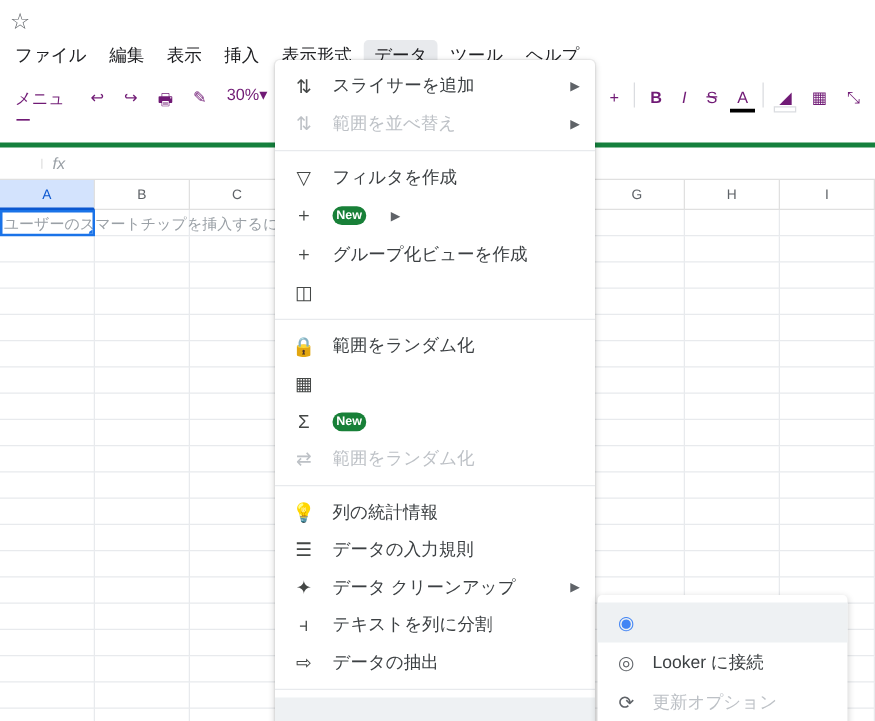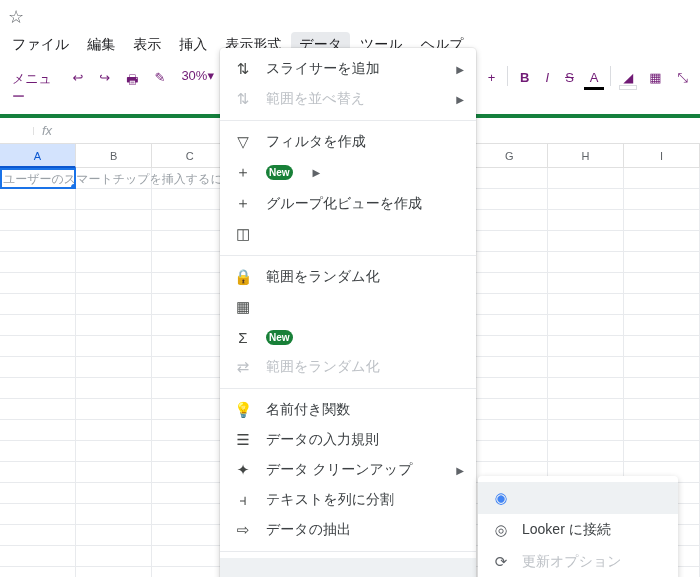--- a/index.html
+++ b/index.html
@@ -387,21 +387,21 @@
       <span class="mi-icon">Σ</span>
       <span class="mi-badge">New</span>
     </div>
     <div class="menu-item disabled">
       <span class="mi-icon">⇄</span>
       <span class="mi-label">範囲をランダム化</span>
     </div>
     <div class="menu-sep"></div>
     <div class="menu-item">
       <span class="mi-icon">💡</span>
-      <span class="mi-label">名前付き関数</span>
+      <span class="mi-label">列の統計情報</span>
     </div>
     <div class="menu-item">
       <span class="mi-icon">☰</span>
       <span class="mi-label">データの入力規則</span>
     </div>
     <div class="menu-item">
       <span class="mi-icon">✦</span>
       <span class="mi-label">データ クリーンアップ</span>
       <span class="mi-arrow">▶</span>
     </div>

